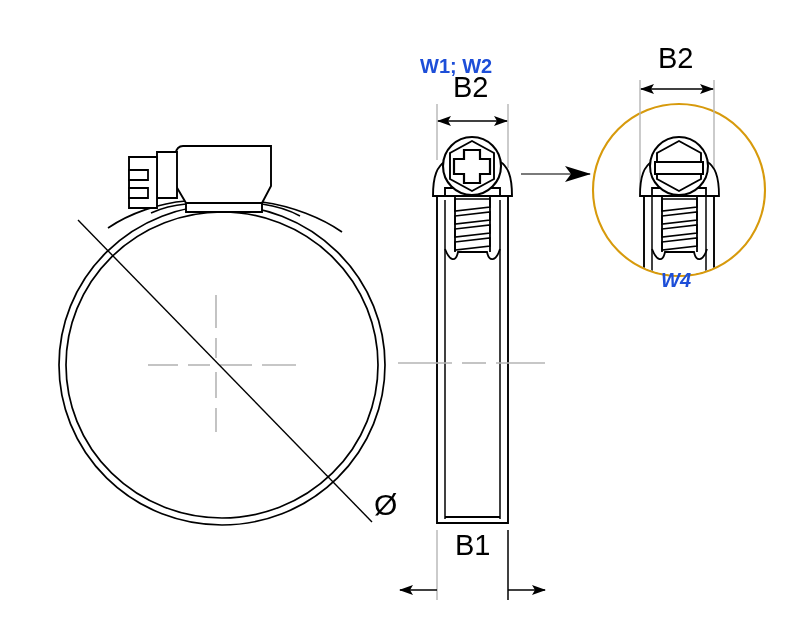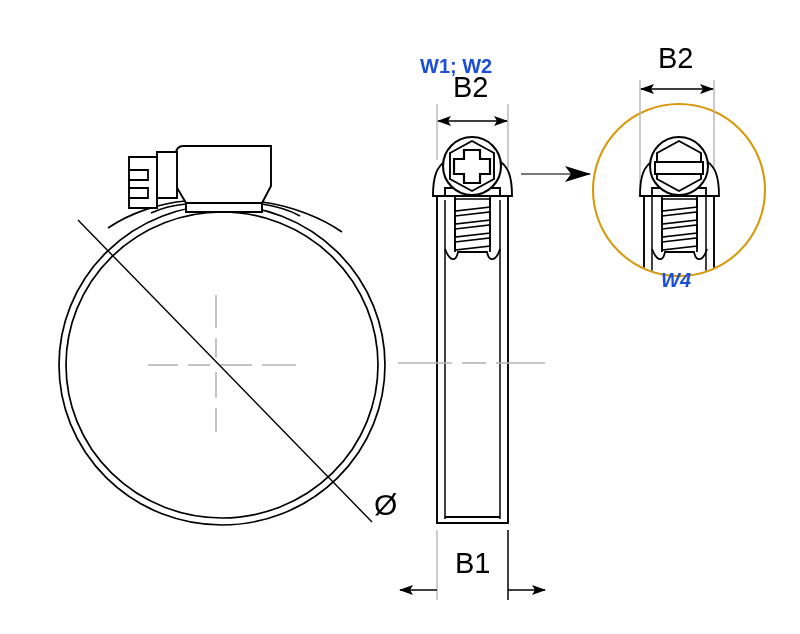--- a/index.html
+++ b/index.html
@@ -211,17 +211,17 @@
   </svg>
 
   <div class="lbl lbl-gold" style="left:420px; top:56px;">W1; W2</div>
 
   <div class="lbl lbl-dim" style="left:453px; top:73px;">B2</div>
 
   <div class="lbl lbl-dim" style="left:658px; top:44px;">B2</div>
 
   <div class="lbl lbl-gold" style="left:661px; top:270px;font-style:italic;">W4</div>
 
-  <div class="lbl lbl-dim" style="left:455px; top:549px;">B1</div>
+  <div class="lbl lbl-dim" style="left:455px; top:531px;">B1</div>
 
   <div class="lbl lbl-dia" style="left:374px; top:490px;">Ø</div>
 
 </div>
 
 </body></html>

